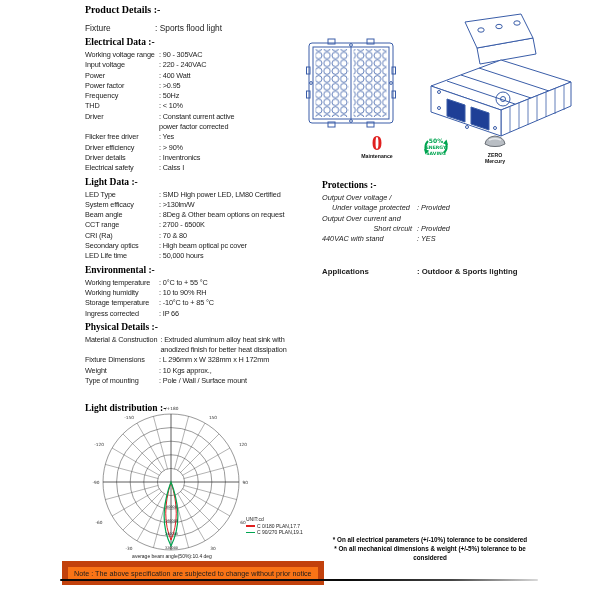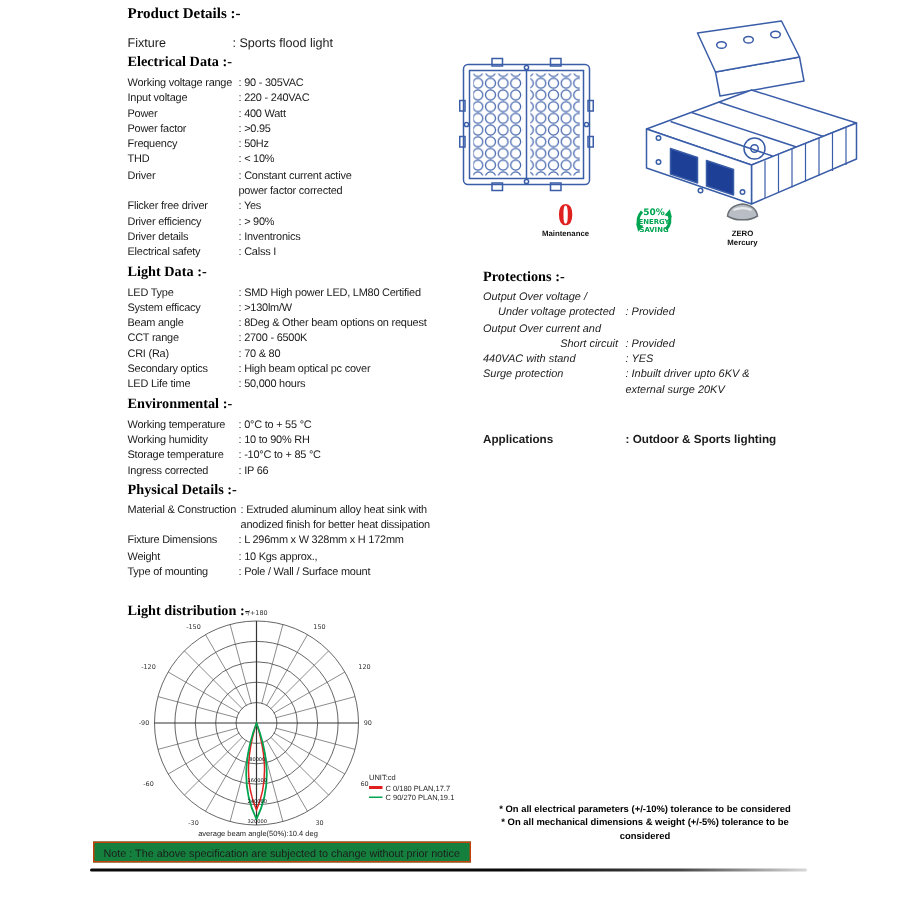--- a/index.html
+++ b/index.html
@@ -25,22 +25,22 @@
   .app-row .plbl{min-width:95px;}
   .badges{position:absolute;left:350px;top:133px;width:172px;display:flex;justify-content:space-between;}
   .badge{text-align:center;width:54px;}
   .badge .blabel{font-size:5.2px;font-weight:bold;line-height:6px;color:#111;}
   .zero-glyph{font-family:"Liberation Serif",serif;font-size:21px;font-weight:bold;line-height:20px;}
   .legend{position:absolute;left:246px;top:516px;font-size:5px;line-height:6.5px;color:#222;}
   .legend .sw{display:inline-block;width:9px;height:1.6px;vertical-align:middle;margin-right:2px;}
   .caption{position:absolute;left:104px;top:553px;width:136px;text-align:center;font-size:5px;color:#222;}
   .footnotes{position:absolute;left:318px;top:535px;width:224px;text-align:center;
              font-size:6.3px;font-weight:bold;line-height:9px;color:#000;}
-  .notebox{position:absolute;left:62px;top:561px;border:1px solid #c2410c;padding:1.5px 6px;
-           font-size:7.2px;background:#15803d;}
+  .notebox{position:absolute;left:62px;top:561px;border:6px solid #c2410c;padding:1.5px 6px;
+           font-size:7.2px;background:#f97316;}
   .bottomrule{position:absolute;left:60px;top:579px;width:478px;height:2.2px;border-radius:2px;
               background:linear-gradient(to right,#0a0a0a 60%,#444 82%,rgba(0,0,0,0.15));}
   svg text{font-family:"DejaVu Sans",sans-serif;}
 </style>
 </head>
 <body>
 
 <div class="col-left">
   <h1 class="sec">Product Details :-</h1>
 
@@ -198,25 +198,20 @@
   <div class="prow">
     <span class="plbl">Output Over current and</span>
   </div>
   <div class="prow">
     <span class="plbl ra">Short circuit</span>
     <span class="pval">: Provided</span>
   </div>
   <div class="prow">
     <span class="plbl">440VAC with stand</span>
     <span class="pval">: YES</span>
-  </div>
-  <div class="prow">
-    <span class="plbl">Surge protection</span>
-    <span class="pval">: Inbuilt driver upto 6KV &amp;
-external surge 20KV</span>
   </div>
 
   <div class="app-row">
     <span class="plbl">Applications</span>
     <span class="pval">: Outdoor &amp; Sports lighting</span>
   </div>
 </div>
 
 <svg class="abs" style="left:306px;top:36px;" width="90" height="94" viewBox="0 0 90 94">
   <defs>

